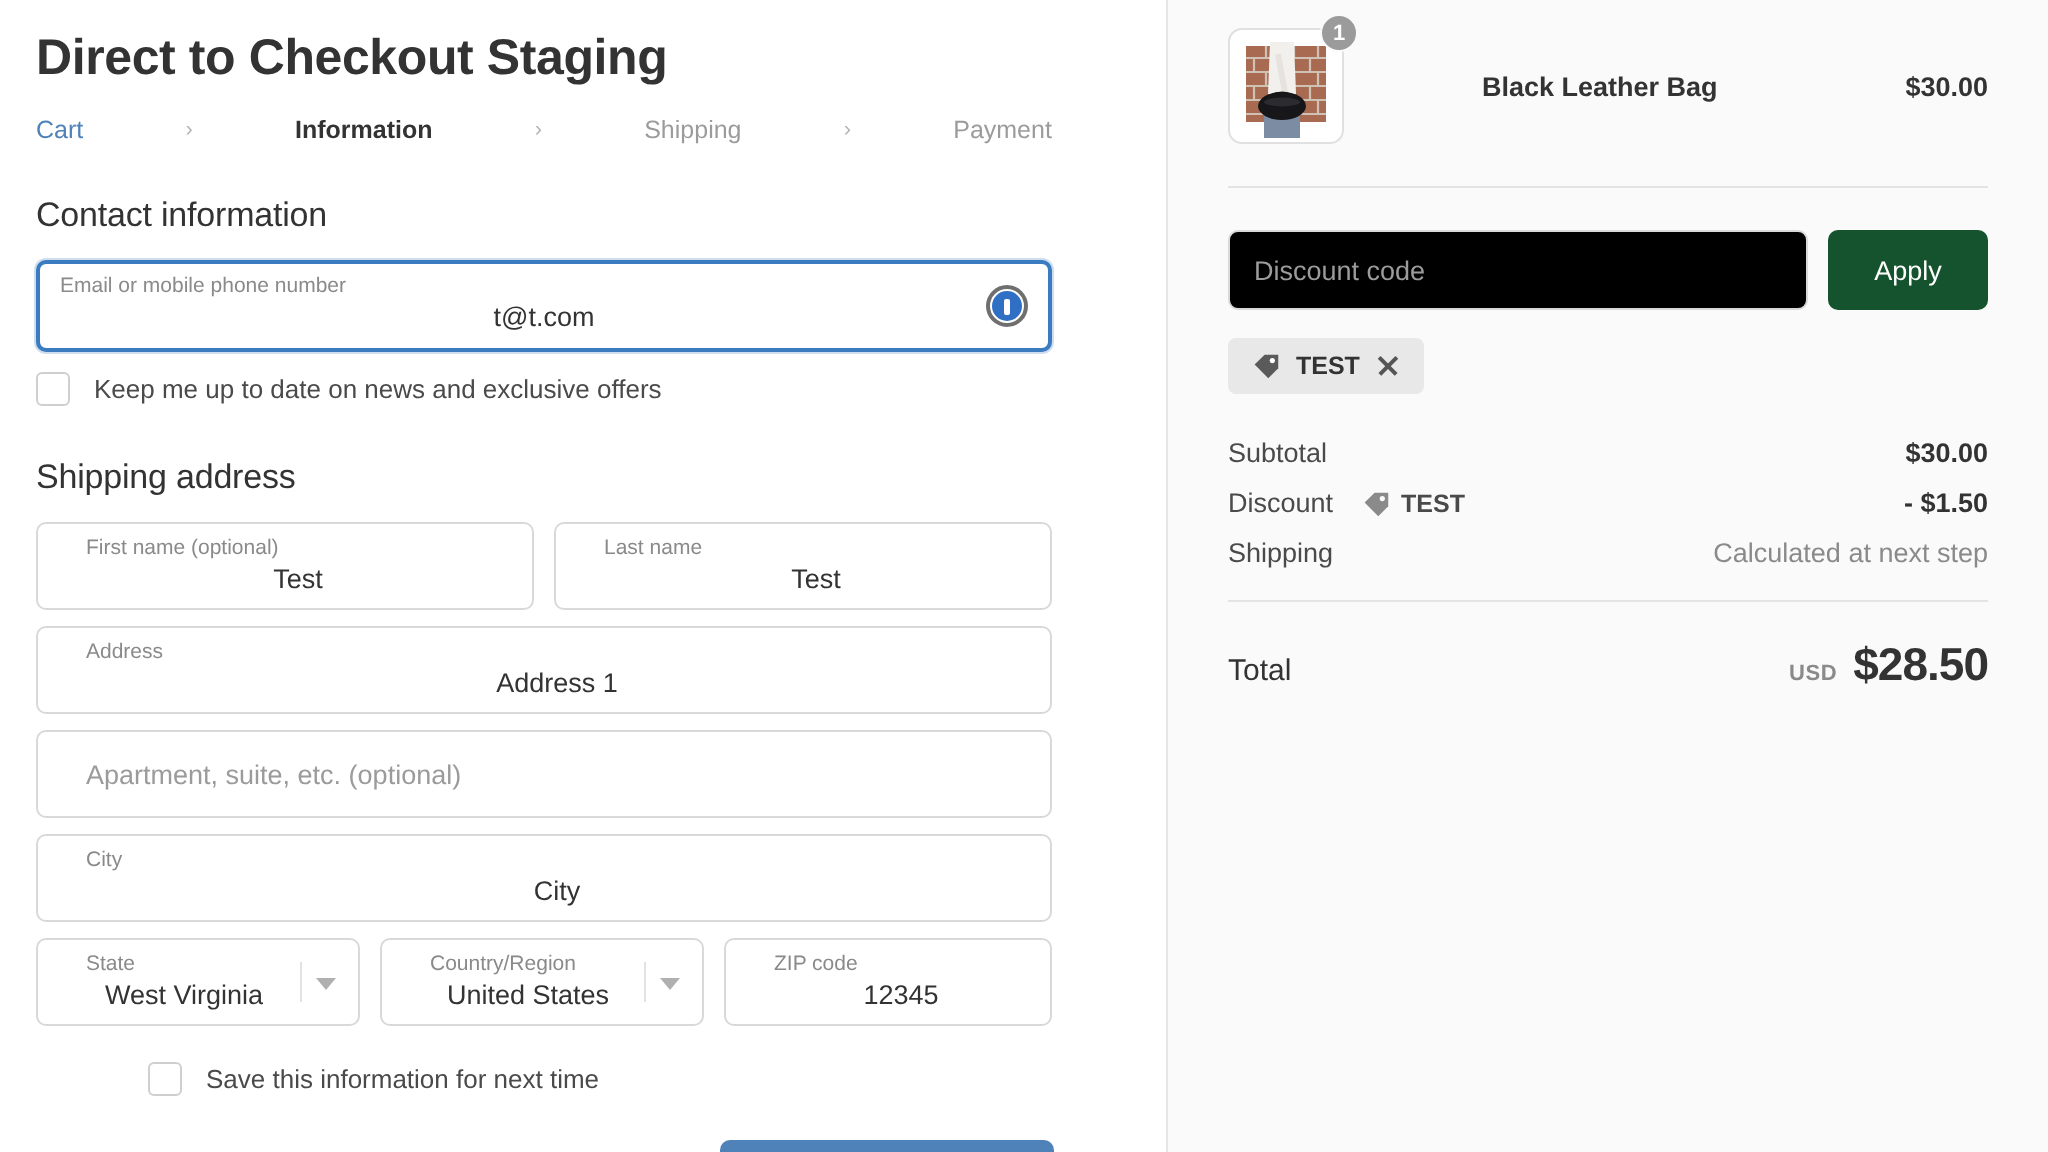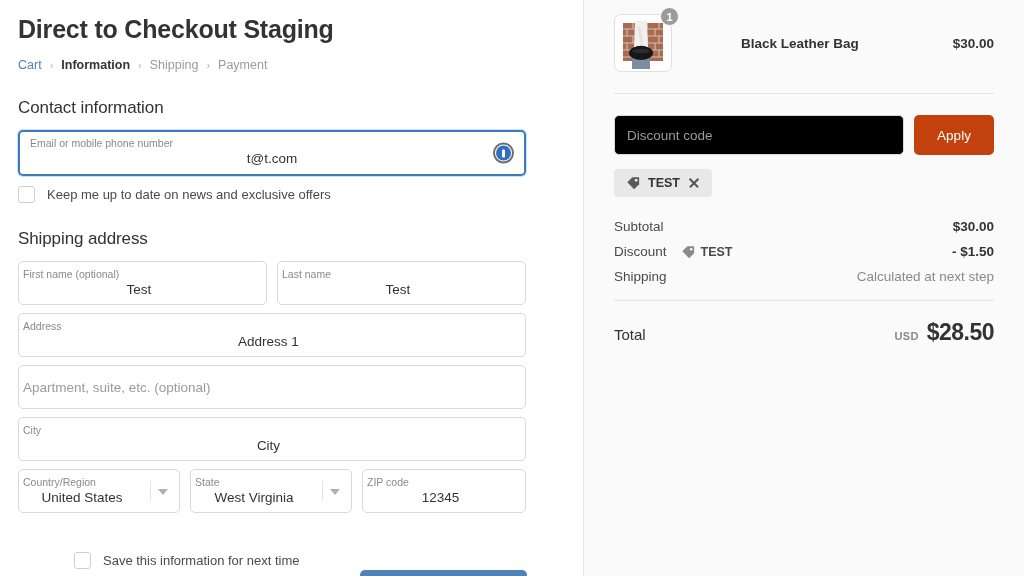--- a/index.html
+++ b/index.html
@@ -22,40 +22,40 @@
     padding: 0;
     border-right: 1px solid #e6e6e6;
   }
   .main-inner { padding: 14px 57px 0 18px; }
 
   .shop-title {
     font-size: 25px; line-height: 30px; font-weight: 700;
     color: #333333; letter-spacing: -0.2px; margin: 0 0 14px 0;
   }
 
-  .breadcrumb { display: flex; align-items: center; gap: 0; font-size: 12.5px; margin-bottom: 26px; }
+  .breadcrumb { display: flex; align-items: center; gap: 0; font-size: 12.5px; margin-bottom: 26px; justify-content: space-between; }
   .bc-link { color: #4f82b9; text-decoration: none; }
   .bc-current { color: #333333; font-weight: 700; }
   .bc-muted { color: #9b9b9b; }
   .bc-sep { color: #b3b3b3; margin: 0 8px; font-size: 11px; }
 
   .section-title {
     font-size: 17px; font-weight: 400; color: #333333;
     margin: 0 0 12px 0; letter-spacing: -0.1px;
   }
   .shipping-title { margin-top: 26px; }
 
   
   .field {
     position: relative;
     border: 1px solid #d9d9d9;
     border-radius: 5px;
     background: #fff;
     height: 44px;
-    padding: 6px 11px 0 4px;
+    padding: 6px 11px 0 24px;
     margin-bottom: 8px;
   }
   .field.focused {
     border: 2px solid #3b7bbf;
     box-shadow: 0 0 0 1px rgba(59,123,191,0.25);
     padding: 5px 10px 0 10px;
     height: 46px;
   }
   .field .fl {
     display: block;
@@ -105,21 +105,21 @@
   }
   .shop-badge .bar { width: 2.5px; height: 8px; background: #ffffff; border-radius: 1px; }
 
   .check-row { display: flex; align-items: center; gap: 12px; margin-top: 10px; }
   .checkbox {
     width: 17px; height: 17px; border: 1px solid #cfcfcf;
     border-radius: 3px; background: #fff; flex: none;
   }
   .check-label { font-size: 13px; color: #4a4a4a; }
 
-  .save-row { margin-top: 31px; margin-left: 8px; padding-left: 48px; }
+  .save-row { margin-top: 10px; margin-left: 8px; padding-left: 48px; }
 
   .continue-btn {
     position: absolute;
     left: 360px; top: 570px;
     width: 167px; height: 44px;
     background: #4f82b9;
     border-radius: 5px;
     border: none;
     color: #ffffff;
     font-size: 14px;
@@ -158,21 +158,21 @@
   .discount-input {
     flex: 1; height: 40px;
     border: 1px solid #d9d9d9; border-radius: 5px;
     background: #000000;
     display: flex; align-items: center;
     padding: 0 12px;
     font-size: 13.5px; color: #9b9b9b;
   }
   .apply-btn {
     width: 80px; height: 40px;
-    background: #c2410c; border: none; border-radius: 5px;
+    background: #14532d; border: none; border-radius: 5px;
     color: #ffffff; font-size: 13.5px;
     font-family: "Liberation Sans", sans-serif;
   }
 
   .tag-chip {
     display: inline-flex; align-items: center; gap: 8px;
     background: #e8e8e8; border-radius: 4px;
     padding: 7px 12px; margin-top: 14px;
   }
   .tag-chip .tag-text { font-size: 12.5px; font-weight: 700; color: #333333; }
@@ -259,29 +259,29 @@
       <div class="field empty">
         <span class="fp">Apartment, suite, etc. (optional)</span>
       </div>
 
       <div class="field">
         <span class="fl">City</span>
         <span class="fv">City</span>
       </div>
 
       <div class="row3">
+        <div class="field select-field col-state">
+          <span class="fl">State</span>
+          <span class="fv">West Virginia</span>
+          <span class="select-divider"></span>
+          <span class="caret"></span>
+        </div>
         <div class="field select-field col-country">
           <span class="fl">Country/Region</span>
           <span class="fv">United States</span>
-          <span class="select-divider"></span>
-          <span class="caret"></span>
-        </div>
-        <div class="field select-field col-state">
-          <span class="fl">State</span>
-          <span class="fv">West Virginia</span>
           <span class="select-divider"></span>
           <span class="caret"></span>
         </div>
         <div class="field col-zip">
           <span class="fl">ZIP code</span>
           <span class="fv">12345</span>
         </div>
       </div>
 
       <div class="check-row save-row">

